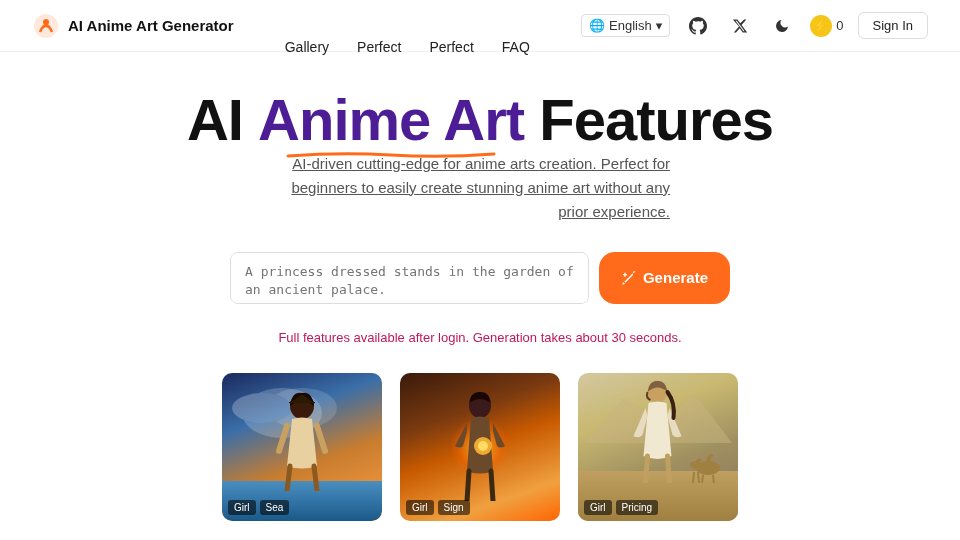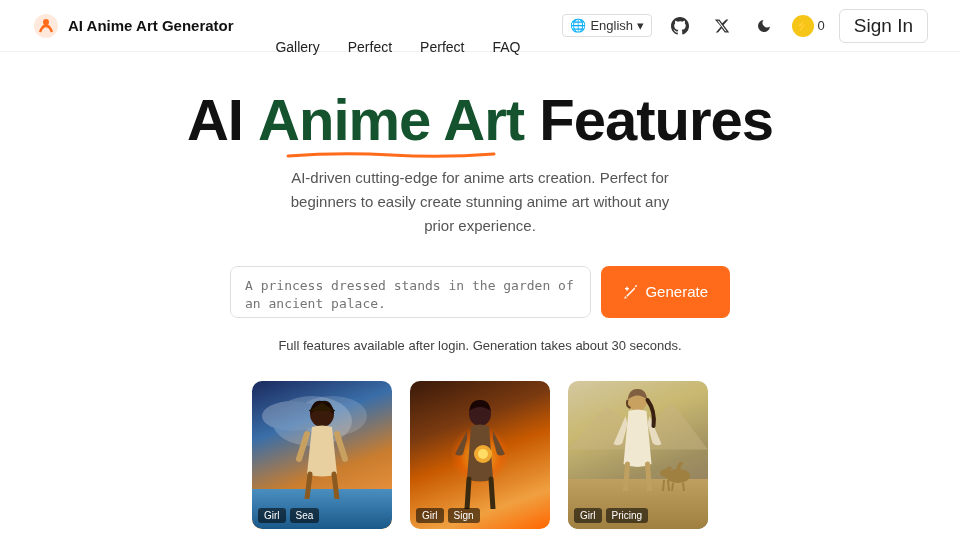--- a/index.html
+++ b/index.html
@@ -86,58 +86,58 @@
     }
     .credits-count {
       font-size: 13px;
       color: #333;
     }
     .signin-btn {
       background: #fff;
       border: 1px solid #ddd;
       border-radius: 6px;
       padding: 5px 14px;
-      font-size: 19px;
+      font-size: 13px;
       cursor: pointer;
       color: #222;
     }
 
     
     .hero {
       display: flex;
       flex-direction: column;
       align-items: center;
       padding-top: 36px;
     }
     .hero-title {
       font-size: 58px;
       font-weight: 900;
       line-height: 1.1;
       color: #111;
       letter-spacing: -1px;
       text-align: center;
     }
     .hero-title .accent {
-      color: #14532d;
+      color: #4c1d95;
       position: relative;
       display: inline-block;
     }
     .underline-svg {
       position: absolute;
       bottom: -6px;
       left: 0;
       width: 100%;
     }
     .hero-subtitle {
-      margin-top: 14px;
       font-size: 15px;
       color: #555;
-      text-align: center;
+      text-align: right;
       max-width: 380px;
       line-height: 1.6;
+      text-decoration: underline;
     }
 
     
     .prompt-area {
       display: flex;
       align-items: stretch;
       gap: 10px;
       margin-top: 28px;
       width: 500px;
     }
@@ -150,47 +150,47 @@
       color: #888;
       resize: none;
       height: 52px;
       line-height: 1.4;
       outline: none;
     }
     .generate-btn {
       background: #ff6b1a;
       color: #fff;
       border: none;
-      border-radius: 8px;
+      border-radius: 16px;
       padding: 0 22px;
       font-size: 15px;
-      font-weight: 400;
+      font-weight: 700;
       cursor: pointer;
       display: flex;
       align-items: center;
       gap: 6px;
       white-space: nowrap;
     }
     .hint-text {
-      margin-top: 20px;
+      margin-top: 26px;
       font-size: 13px;
-      color: #404040;
+      color: #be185d;
       text-align: right;
     }
 
     
     .gallery {
       display: flex;
       justify-content: center;
       gap: 18px;
       margin-top: 28px;
       padding: 0 120px;
     }
     .gallery-card {
-      width: 140px;
+      width: 160px;
       height: 148px;
       border-radius: 10px;
       overflow: hidden;
       position: relative;
       background: #ccc;
       flex-shrink: 0;
     }
     .gallery-tags {
       position: absolute;
       bottom: 6px;

